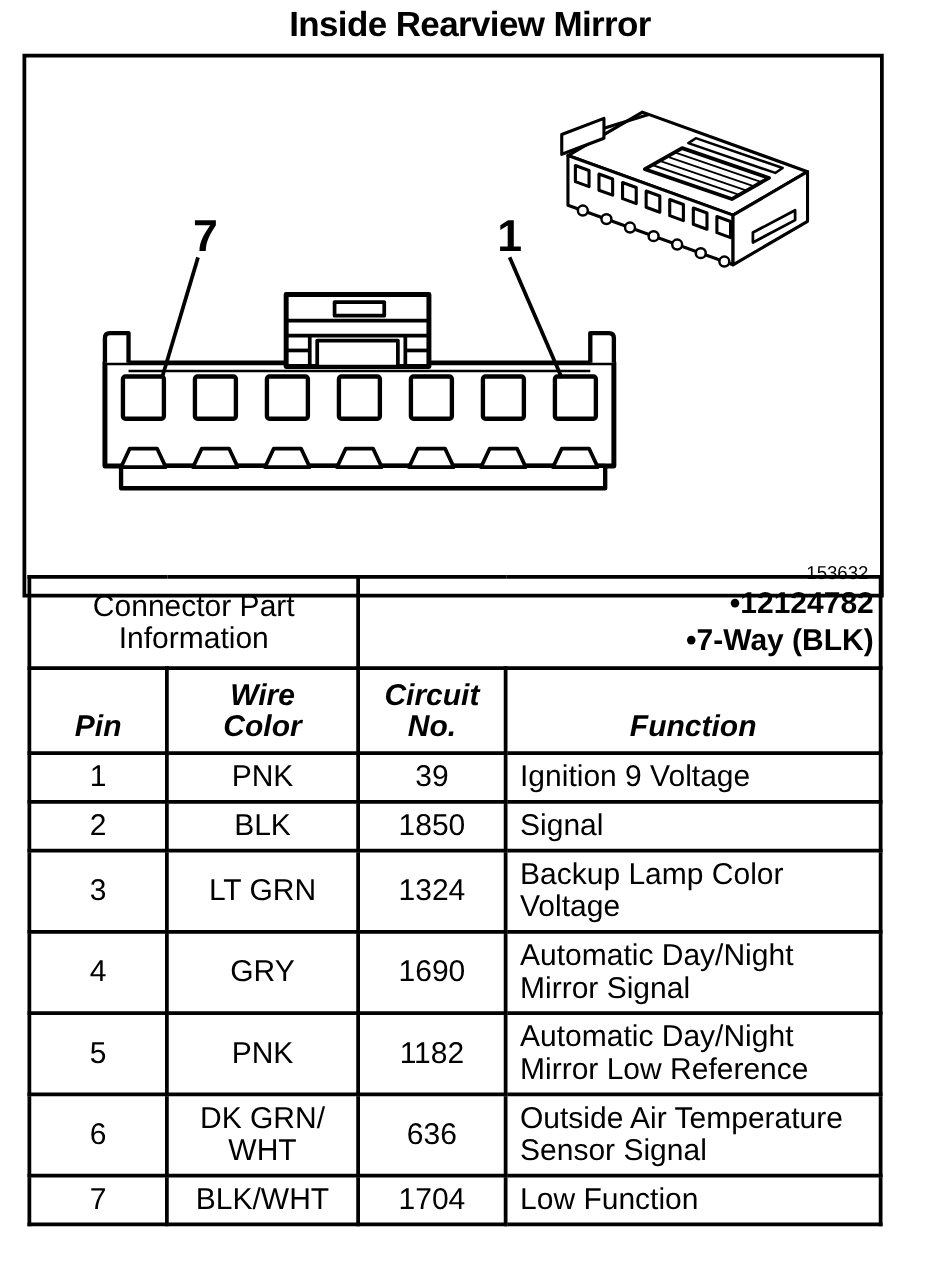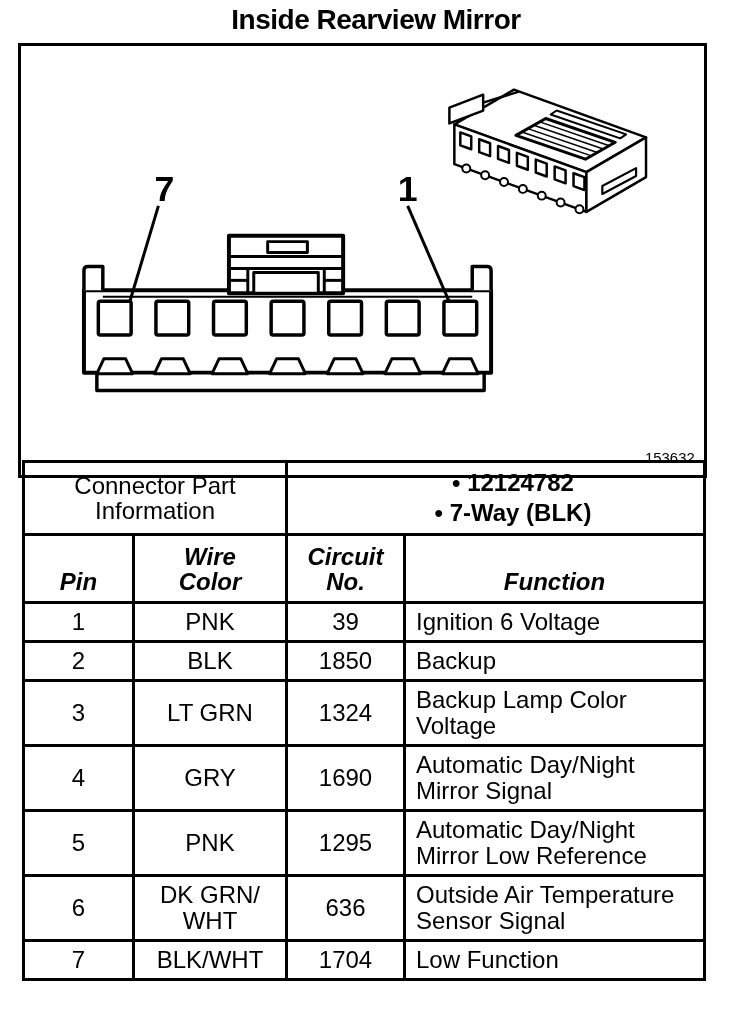--- a/index.html
+++ b/index.html
@@ -34,21 +34,21 @@
     border:3px solid #000; padding:5px 4px;
     vertical-align:middle; font-weight:normal;
     overflow:hidden;
   }
   tr.part-info-row { height:67px; }
   .part-info-label {
     font-weight:bold; text-align:center; line-height:25px;
   }
   .part-info-values { padding-left:8px; }
   .bullet-line {
-    font-weight:bold; text-align:center; padding-left:28px;
+    font-weight:bold; text-align:right; padding-left:28px;
     line-height:30px;
   }
   .bullet-line::before { content:"\2022"; display:inline-block; width:22px; }
 
   tr.header-row { height:68px; }
   tr.header-row th {
     font-weight:bold; text-align:center; vertical-align:bottom;
     white-space:pre-line; padding-bottom:7px; line-height:25px;font-style:italic;
   }
 
@@ -190,44 +190,44 @@
         <th>Wire
 Color</th>
         <th>Circuit
 No.</th>
         <th>Function</th>
       </tr>
     <tr>
           <td class="cell-pin">1</td>
           <td class="cell-wire">PNK</td>
           <td class="cell-circ">39</td>
-          <td class="cell-func">Ignition 6 Voltage</td>
+          <td class="cell-func">Ignition 9 Voltage</td>
         </tr>
         <tr>
           <td class="cell-pin">2</td>
           <td class="cell-wire">BLK</td>
           <td class="cell-circ">1850</td>
-          <td class="cell-func">Backup</td>
+          <td class="cell-func">Signal</td>
         </tr>
         <tr>
           <td class="cell-pin">3</td>
           <td class="cell-wire">LT GRN</td>
           <td class="cell-circ">1324</td>
           <td class="cell-func">Backup Lamp Color Voltage</td>
         </tr>
         <tr>
           <td class="cell-pin">4</td>
           <td class="cell-wire">GRY</td>
           <td class="cell-circ">1690</td>
           <td class="cell-func">Automatic Day/Night Mirror Signal</td>
         </tr>
         <tr>
           <td class="cell-pin">5</td>
           <td class="cell-wire">PNK</td>
-          <td class="cell-circ">1295</td>
+          <td class="cell-circ">1182</td>
           <td class="cell-func">Automatic Day/Night Mirror Low Reference</td>
         </tr>
         <tr>
           <td class="cell-pin">6</td>
           <td class="cell-wire">DK GRN/
 WHT</td>
           <td class="cell-circ">636</td>
           <td class="cell-func">Outside Air Temperature Sensor Signal</td>
         </tr>
         <tr>

